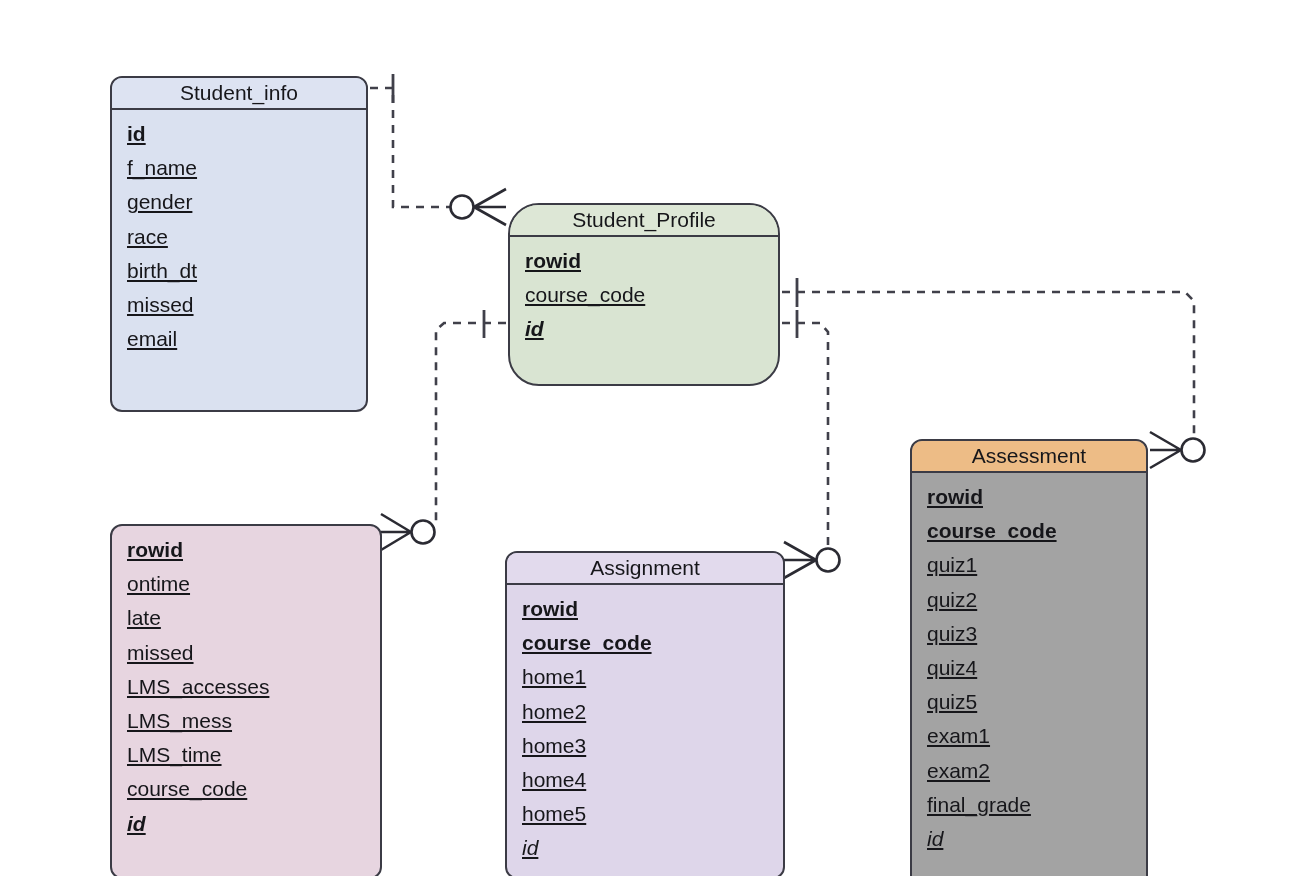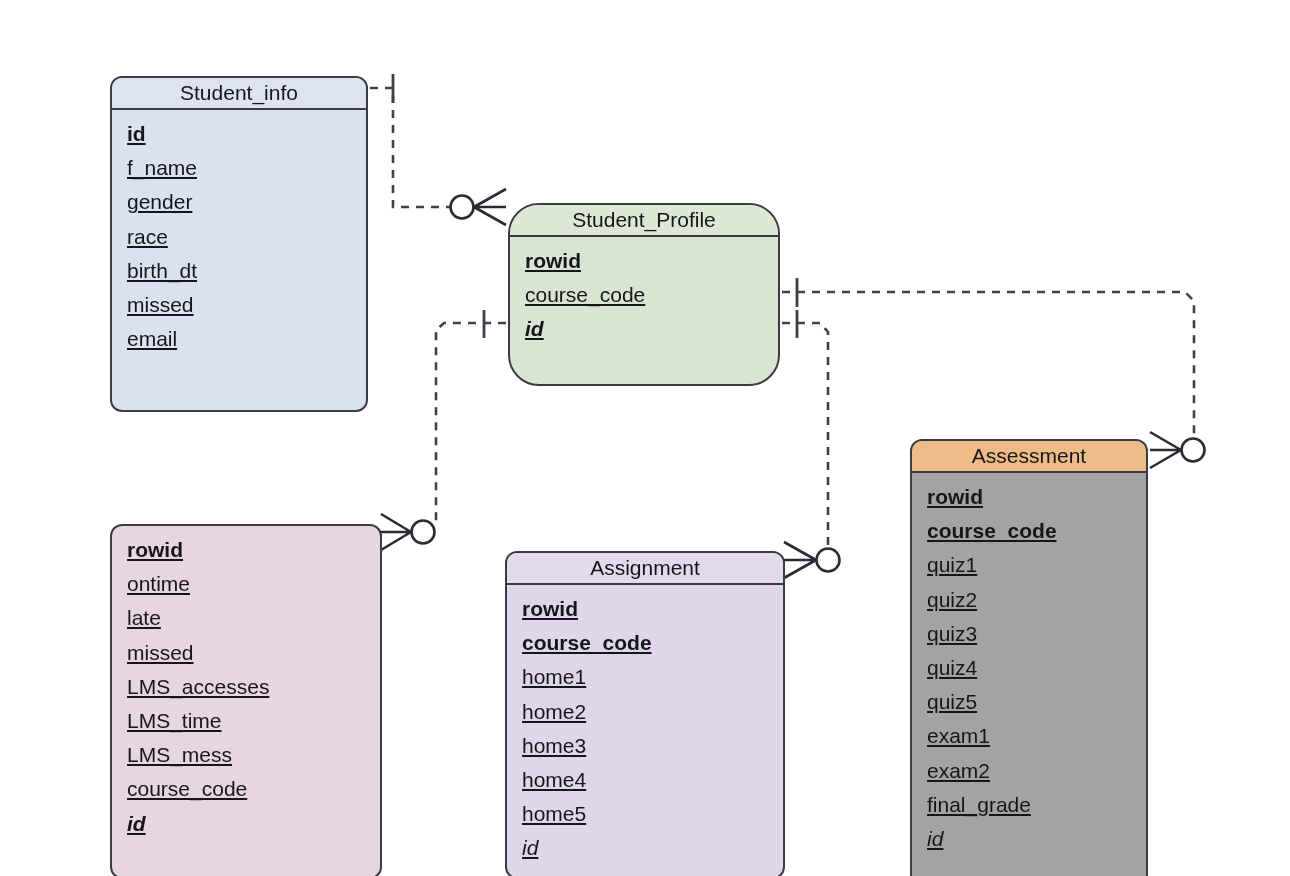--- a/index.html
+++ b/index.html
@@ -141,22 +141,22 @@
     </div>
   </div>
 
   <div class="entity" id="ent-student_track" style="left: 110px; top: 476px; width: 272px; height: 355px; background: rgb(231, 213, 224); border-color: rgb(59, 59, 69);">
     <div class="ent-body">
       <div class="attr pk">rowid</div>
       <div class="attr">ontime</div>
       <div class="attr">late</div>
       <div class="attr">missed</div>
       <div class="attr">LMS_accesses</div>
+      <div class="attr">LMS_mess</div>
       <div class="attr">LMS_time</div>
-      <div class="attr">LMS_mess</div>
       <div class="attr">course_code</div>
       <div class="attr pkfk">id</div>
     </div>
   </div>
 
   <div class="entity" id="ent-assignment" style="left: 505px; top: 503px; width: 280px; height: 328px; background: rgb(222, 214, 234); border-color: rgb(59, 59, 69);">
     <div class="ent-header" style="background: rgb(226, 218, 237); border-bottom-color: rgb(59, 59, 69);">Assignment</div>
     <div class="ent-body">
       <div class="attr pk">rowid</div>
       <div class="attr pk">course_code</div>

